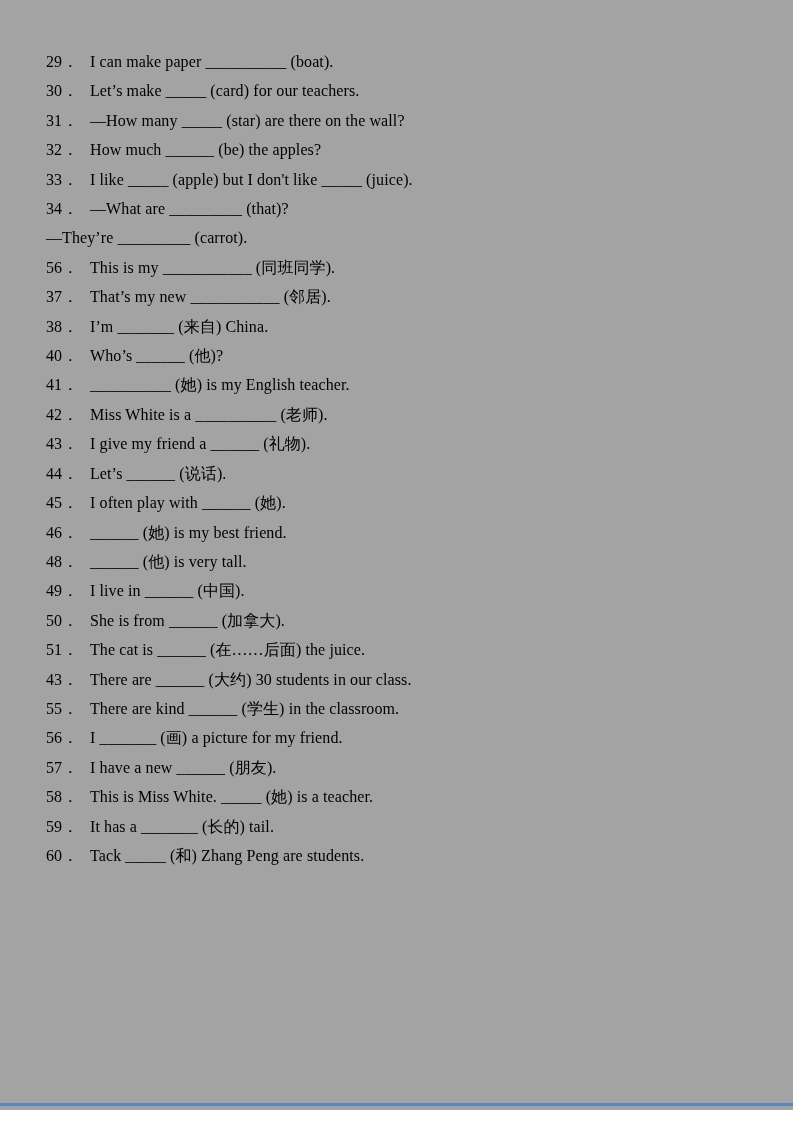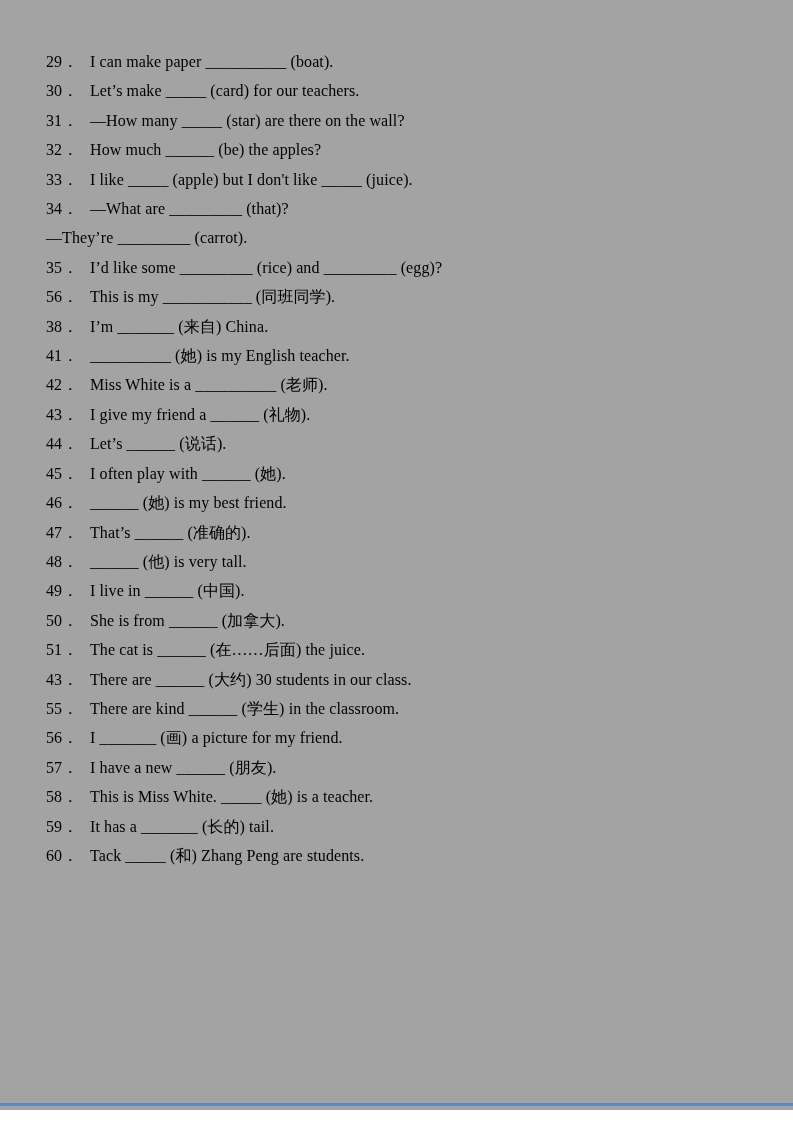--- a/index.html
+++ b/index.html
@@ -45,30 +45,30 @@
 
 <div class="page">
   <div class="doc-body">
       <div class="line"><span class="num">29．</span><span class="txt">I can make paper __________ (boat).</span></div>
       <div class="line"><span class="num">30．</span><span class="txt">Let’s make _____ (card) for our teachers.</span></div>
       <div class="line"><span class="num">31．</span><span class="txt">—How many _____ (star) are there on the wall?</span></div>
       <div class="line"><span class="num">32．</span><span class="txt">How much ______ (be) the apples?</span></div>
       <div class="line"><span class="num">33．</span><span class="txt">I like _____ (apple) but I don't like _____ (juice).</span></div>
       <div class="line"><span class="num">34．</span><span class="txt">—What are _________ (that)?</span></div>
       <div class="line"><span class="txt">—They’re _________ (carrot).</span></div>
-      <div class="line"><span class="num">35．</span><span class="txt">I’d like some _________ (rice) and _________ (egg)?</span></div>
       <div class="line"><span class="num">56．</span><span class="txt">This is my ___________ (同班同学).</span></div>
+      <div class="line"><span class="num">37．</span><span class="txt">That’s my new ___________ (邻居).</span></div>
       <div class="line"><span class="num">38．</span><span class="txt">I’m _______ (来自) China.</span></div>
+      <div class="line"><span class="num">40．</span><span class="txt">Who’s ______ (他)?</span></div>
       <div class="line"><span class="num">41．</span><span class="txt">__________ (她) is my English teacher.</span></div>
       <div class="line"><span class="num">42．</span><span class="txt">Miss White is a __________ (老师).</span></div>
       <div class="line"><span class="num">43．</span><span class="txt">I give my friend a ______ (礼物).</span></div>
       <div class="line"><span class="num">44．</span><span class="txt">Let’s ______ (说话).</span></div>
       <div class="line"><span class="num">45．</span><span class="txt">I often play with ______ (她).</span></div>
       <div class="line"><span class="num">46．</span><span class="txt">______ (她) is my best friend.</span></div>
-      <div class="line"><span class="num">47．</span><span class="txt">That’s ______ (准确的).</span></div>
       <div class="line"><span class="num">48．</span><span class="txt">______ (他) is very tall.</span></div>
       <div class="line"><span class="num">49．</span><span class="txt">I live in ______ (中国).</span></div>
       <div class="line"><span class="num">50．</span><span class="txt">She is from ______ (加拿大).</span></div>
       <div class="line"><span class="num">51．</span><span class="txt">The cat is ______ (在……后面) the juice.</span></div>
       <div class="line"><span class="num">43．</span><span class="txt">There are ______ (大约) 30 students in our class.</span></div>
       <div class="line"><span class="num">55．</span><span class="txt">There are kind ______ (学生) in the classroom.</span></div>
       <div class="line"><span class="num">56．</span><span class="txt">I _______ (画) a picture for my friend.</span></div>
       <div class="line"><span class="num">57．</span><span class="txt">I have a new ______ (朋友).</span></div>
       <div class="line"><span class="num">58．</span><span class="txt">This is Miss White. _____ (她) is a teacher.</span></div>
       <div class="line"><span class="num">59．</span><span class="txt">It has a _______ (长的) tail.</span></div>

